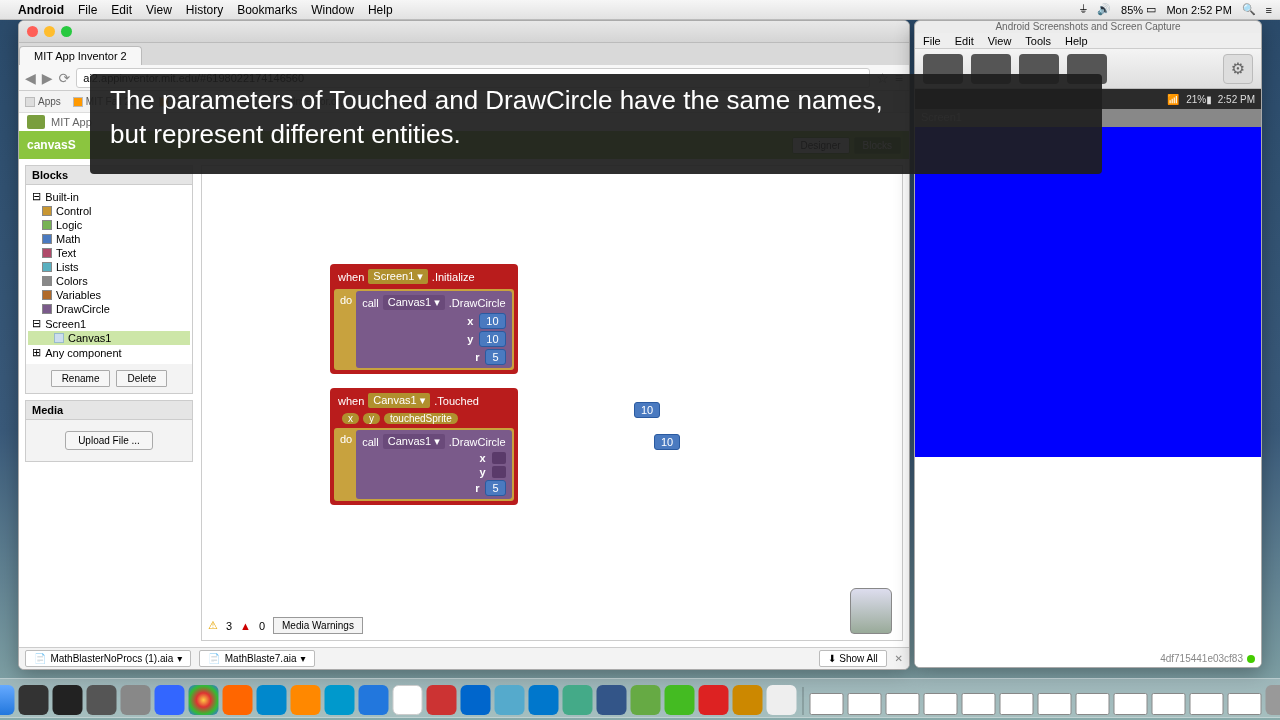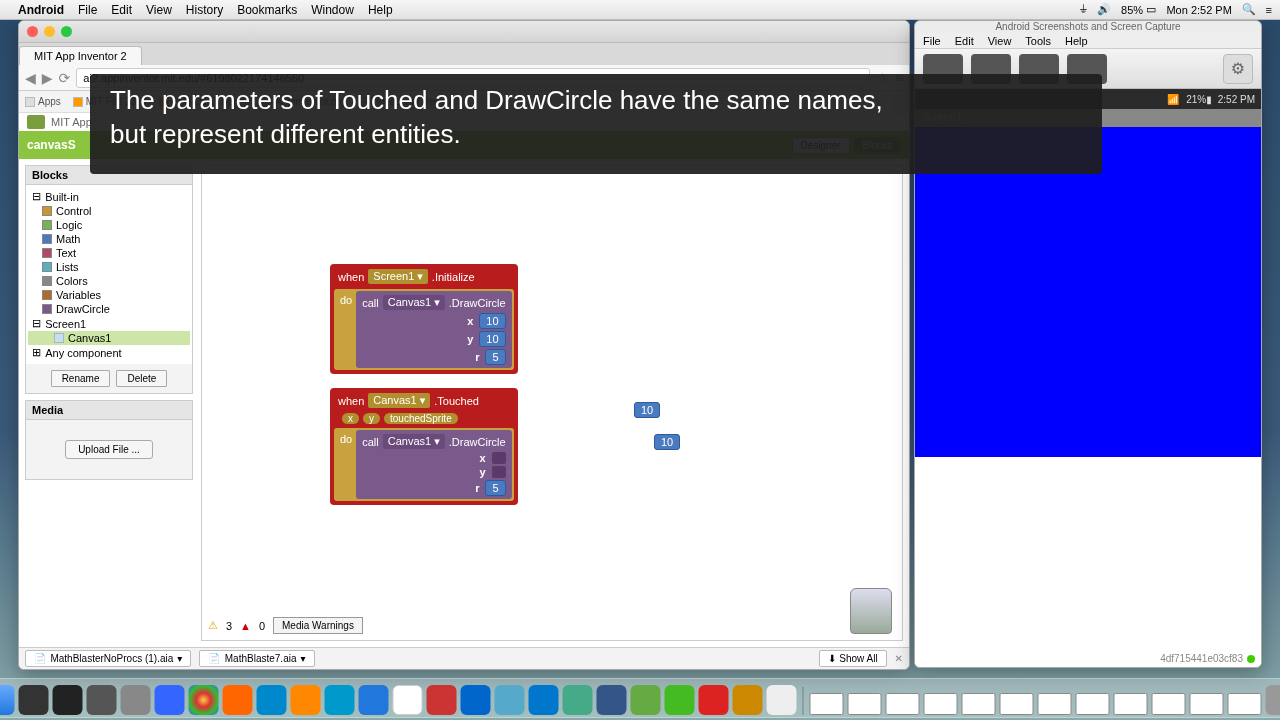--- a/index.html
+++ b/index.html
@@ -43,21 +43,21 @@
 .panel-h{background:#e5e5e5;border-bottom:1px solid #ccc;padding:3px 6px;font-size:11px;font-weight:bold;}
 .blocks-tree{background:#fff;padding:4px 2px;font-size:11px;}
 .tree-item{display:flex;align-items:center;gap:4px;padding:1px 4px 1px 14px;cursor:default;}
 .tree-item.root{padding-left:4px;}
 .tree-item.sub{padding-left:26px;}
 .tree-item.sel{background:#cde6a8;}
 .swatch{width:10px;height:10px;border:1px solid #888;}
 .panel .btn-row{display:flex;gap:6px;justify-content:center;padding:6px;}
 .panel .btn-row button{font-size:10px;padding:2px 10px;border:1px solid #aaa;background:#f6f6f6;border-radius:1px;}
 
-.media-panel .upload{margin:20px auto;display:block;font-size:10px;padding:3px 12px;border:1px solid #aaa;background:#f6f6f6;border-radius:3px;}
+.media-panel .upload{margin:11px auto;display:block;font-size:10px;padding:3px 12px;border:1px solid #aaa;background:#f6f6f6;border-radius:3px;}
 
 .viewer-col{flex:1;display:flex;flex-direction:column;}
 .viewer-h{font-size:11px;font-weight:bold;color:#888;padding:2px 4px;}
 .viewer{flex:1;border:1px solid #ccc;background:#fff;position:relative;overflow:auto;}
 
 
 .block-group{position:absolute;font-size:11px;font-family:sans-serif;}
 .when-block{background:#b91c1c;border-radius:4px;padding:2px;color:#fff;min-width:160px;}
 .when-hdr{padding:3px 6px;display:flex;align-items:center;gap:4px;}
 .when-hdr .component{background:#b0902e;border-radius:2px;padding:1px 5px;}

